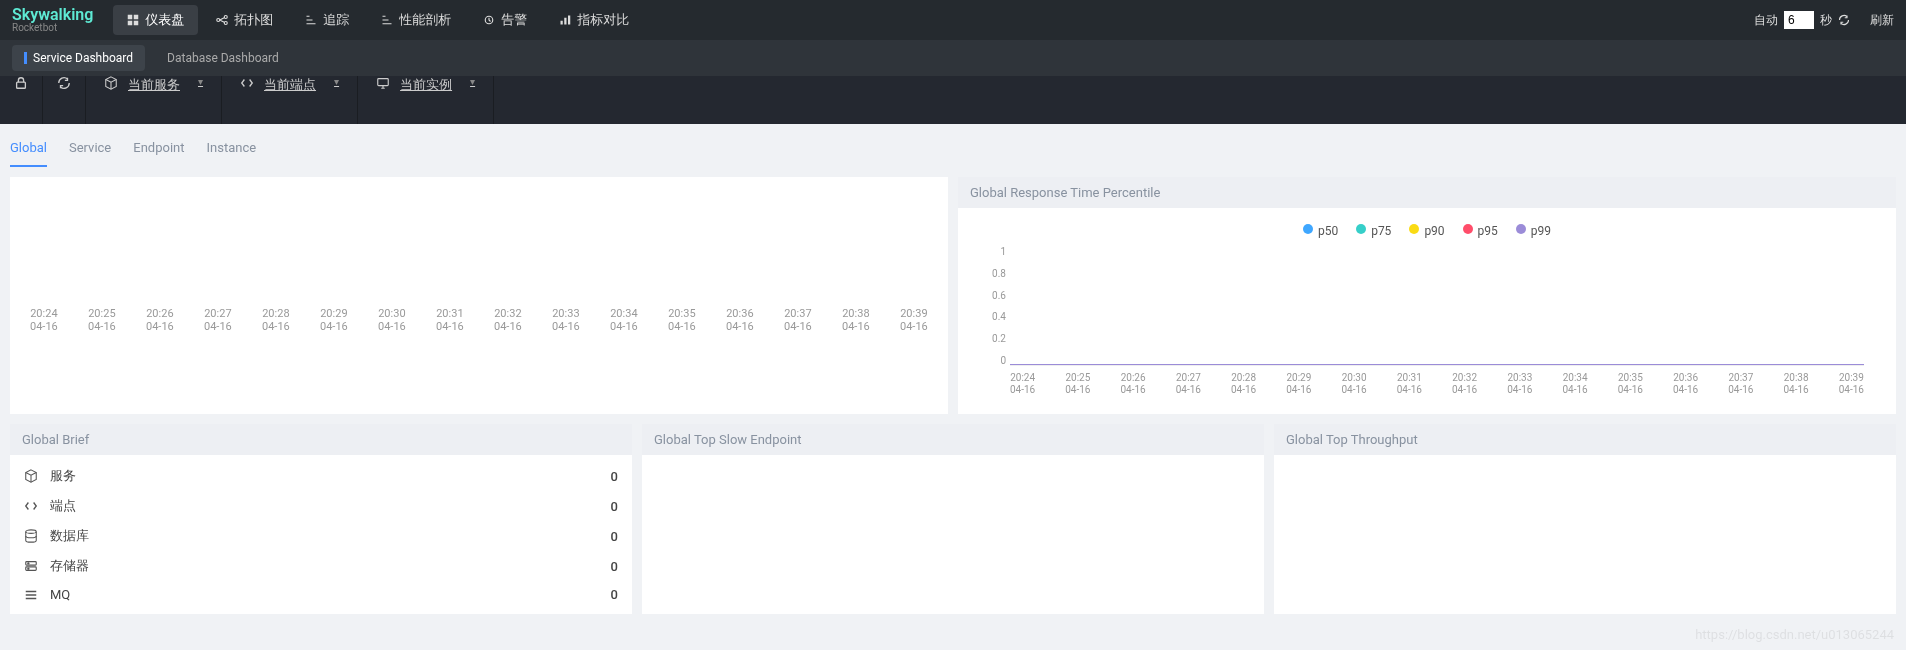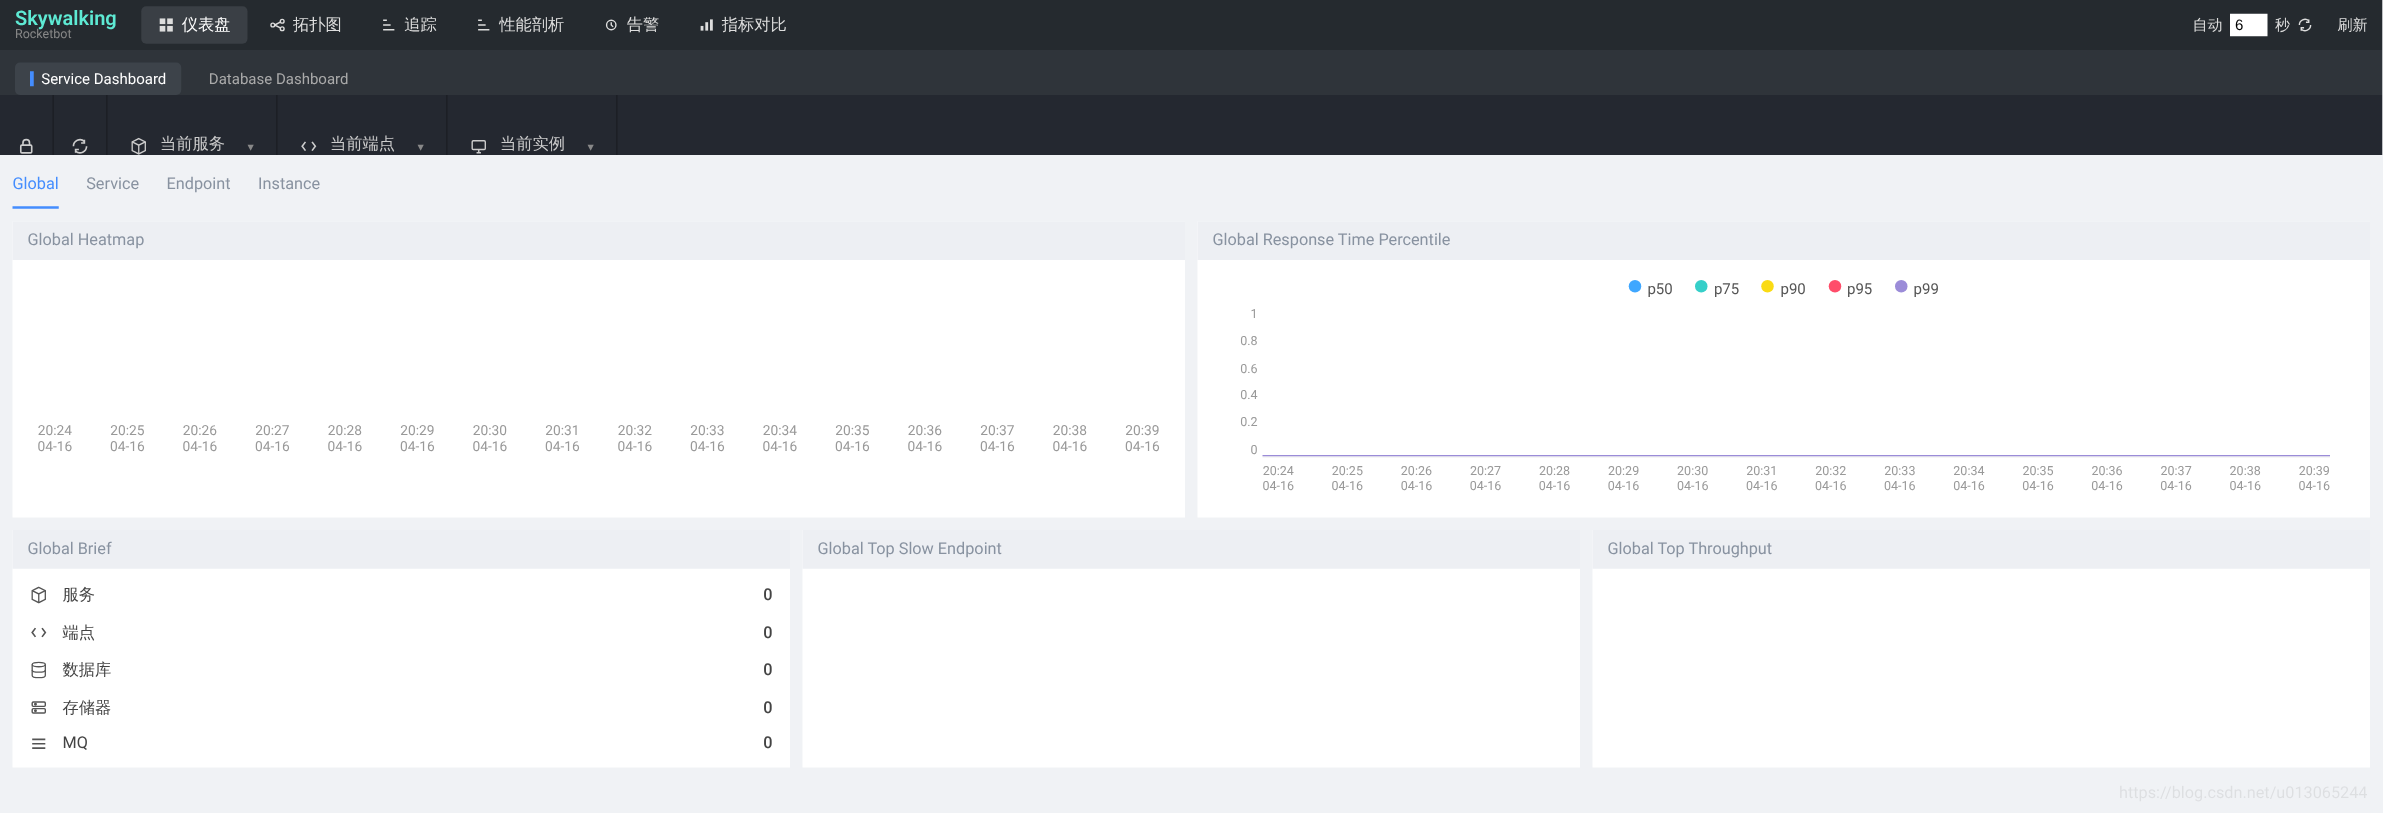--- a/index.html
+++ b/index.html
@@ -12,28 +12,28 @@
 .logo-bot { font-size: 10px; color: #888; }
 .nav-items { display: flex; gap: 4px; }
 .nav-item { display: flex; align-items: center; gap: 6px; padding: 6px 14px; border-radius: 4px; cursor: pointer; font-size: 13px; color: #ddd; }
 .nav-item.active { background: #3a3f45; color: #fff; }
 .nav-item .ico { width: 12px; height: 12px; display: inline-block; }
 .topnav-right { margin-left: auto; display: flex; align-items: center; gap: 6px; color: #ddd; font-size: 12px; }
 .topnav-right input { width: 30px; height: 18px; border: none; padding: 0 4px; font-size: 12px; background:#fff; }
 .refresh-btn { display: flex; align-items: center; gap: 20px; cursor: pointer; }
 
 
-.subnav { background: #2f343a; height: 36px; display: flex; align-items: flex-end; padding: 0 12px; gap: 10px; }
+.subnav { background: #2f343a; height: 36px; display: flex; align-items: center; padding: 0 12px; gap: 10px; }
 .dash-tab { padding: 6px 12px; border-radius: 4px; font-size: 12px; color: #aaa; cursor: pointer; display: flex; align-items: center; gap: 6px; }
 .dash-tab.active { background: #3d434a; color: #fff; }
 .dash-tab .bar { width: 3px; height: 12px; background: #448dfe; display: inline-block; }
 
 
 .selbar { background: #242830; height: 48px; display: flex; align-items: center; color: #ccc; }
-.selbar .seg { display: flex; align-items: flex-end; gap: 10px; padding: 0 18px; height: 100%; border-right: 1px solid #1a1d22; cursor: pointer; }
+.selbar .seg { display: flex; align-items: flex-start; gap: 10px; padding: 0 18px; height: 100%; border-right: 1px solid #1a1d22; cursor: pointer; text-decoration: underline; }
 .selbar .seg.small { padding: 0 14px; }
 .selbar .chev { font-size: 10px; color: #888; margin-left: 8px; }
 .ico-sm { width: 14px; height: 14px; display: inline-block; }
 
 
 .scopetabs { background: #f0f2f5; padding: 10px 10px 0 10px; display: flex; gap: 22px; border-bottom: 0; }
 .scope-tab { padding: 6px 0 10px 0; color: #8892a0; font-size: 13px; cursor: pointer; border-bottom: 2px solid transparent; }
 .scope-tab.active { color: #448dfe; border-bottom-color: #448dfe; }
 
 
@@ -212,21 +212,20 @@
 
 <div class="scopetabs" id="scope-tabs">
     <div class="scope-tab active">Global</div>
     <div class="scope-tab">Service</div>
     <div class="scope-tab">Endpoint</div>
     <div class="scope-tab">Instance</div>
   </div>
 
 <div class="panels">
   <div class="panel">
-    <div class="panel-h">Global Heatmap</div>
     <div class="heatmap-axis" id="heatmap-ticks">
         <div class="tick">20:24<br>04-16</div>
         <div class="tick">20:25<br>04-16</div>
         <div class="tick">20:26<br>04-16</div>
         <div class="tick">20:27<br>04-16</div>
         <div class="tick">20:28<br>04-16</div>
         <div class="tick">20:29<br>04-16</div>
         <div class="tick">20:30<br>04-16</div>
         <div class="tick">20:31<br>04-16</div>
         <div class="tick">20:32<br>04-16</div>

